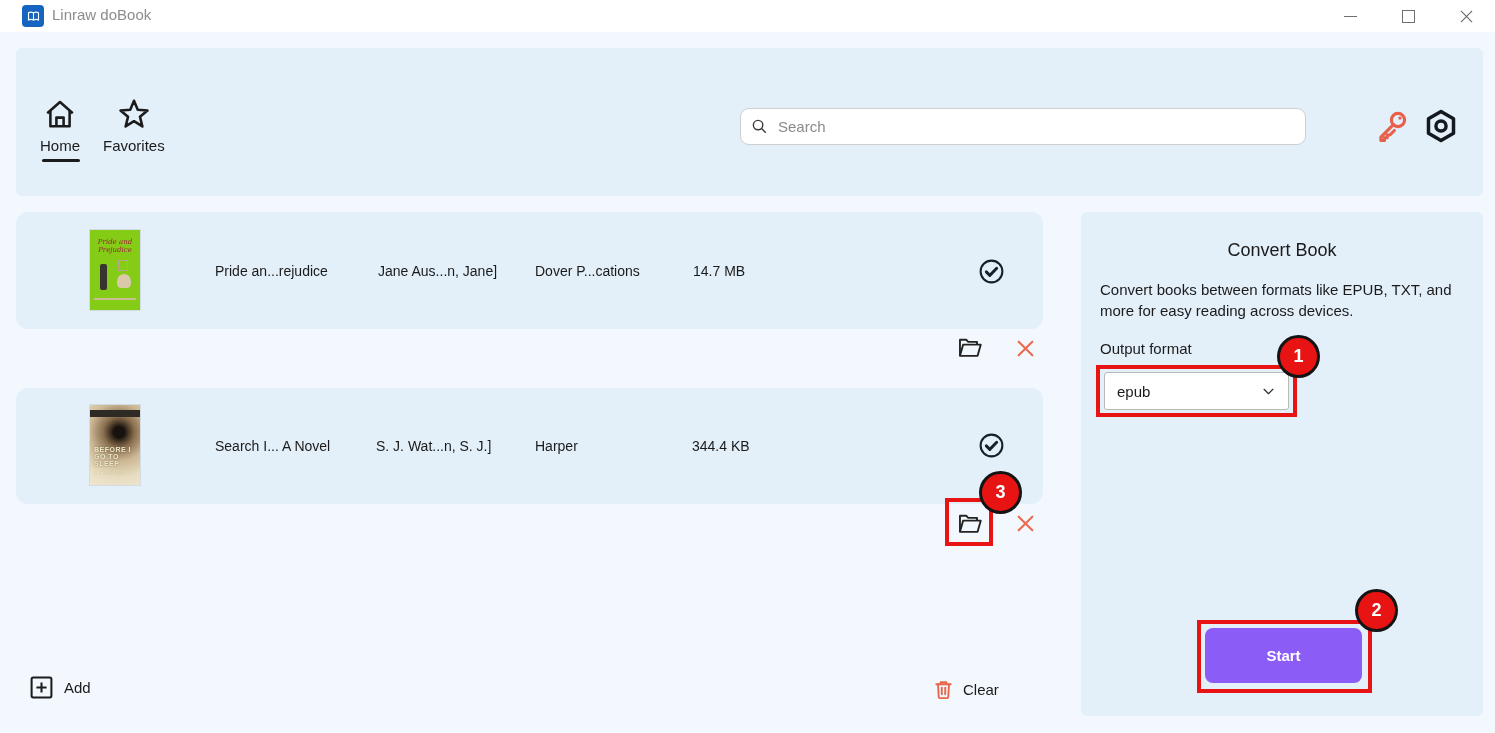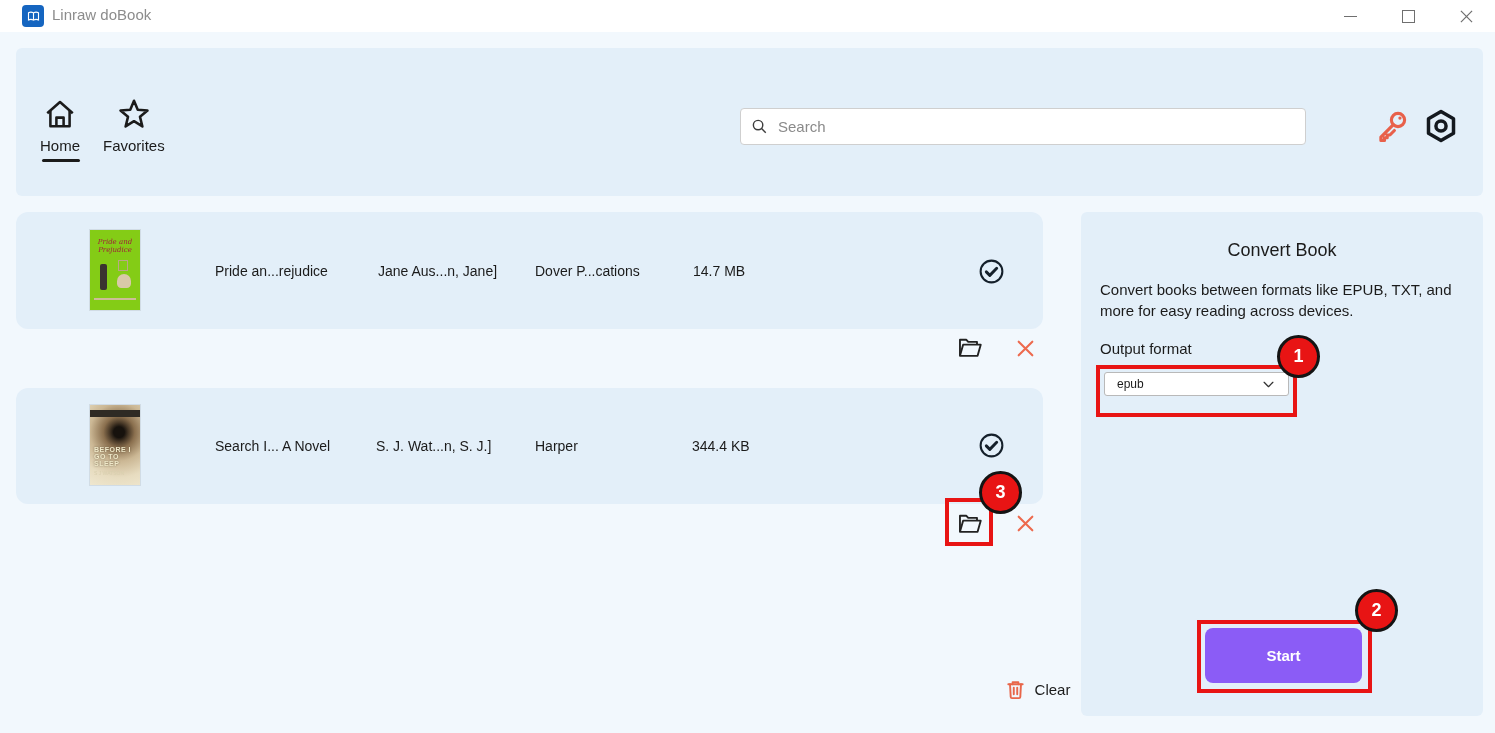--- a/index.html
+++ b/index.html
@@ -14,21 +14,21 @@
   .win-controls{right:0;top:0;height:32px;display:flex;align-items:center;}
   .win-btn{width:58px;height:32px;display:flex;align-items:center;justify-content:center;cursor:default;}
   .min-glyph{width:13px;height:0;border-top:1.5px solid #6f6f6f;}
   .max-glyph{width:11px;height:11px;border:1.2px solid #6f6f6f;}
   
   .header-card{left:16px;top:48px;width:1467px;height:148px;background:#e3eff9;border-radius:6px;}
   .tab{display:flex;flex-direction:column;align-items:center;cursor:pointer;}
   .tab-label{font-size:15px;margin-top:5px;}
   .tab-underline{left:42px;top:159px;width:38px;height:3px;background:#1b1b1b;border-radius:2px;}
   .searchbox{left:740px;top:108px;width:566px;height:37px;background:#ffffff;border:1px solid #cfcfcf;
-             border-radius:4px;display:flex;align-items:center;padding:0 10px;box-sizing:border-box;}
+             border-radius:9px;display:flex;align-items:center;padding:0 10px;box-sizing:border-box;}
   .searchbox input{border:none;outline:none;flex:1;font-size:15px;margin-left:8px;
                    font-family:"Liberation Sans",sans-serif;color:#333;background:transparent;}
   .searchbox input::placeholder{color:#8a8a8a;}
   
   .row-card{left:16px;width:1027px;height:117px;background:#e3eff9;border-radius:12px;}
   .cell{font-size:14px;white-space:nowrap;}
   .cover{width:50px;height:80px;box-shadow:0 0 0 1px rgba(0,0,0,.08);overflow:hidden;}
   .cover1{background:#84cc16;text-align:center;}
   .cover1 .c1-title{font-family:"DejaVu Serif",serif;font-style:italic;font-size:7px;line-height:8px;
                     color:#a0203a;padding-top:8px;}
@@ -46,23 +46,23 @@
   .icon-btn{cursor:pointer;display:flex;align-items:center;justify-content:center;}
   
   .action-label{font-size:15px;color:#1b1b1b;}
   
   .panel{left:1081px;top:212px;width:402px;height:504px;background:#e3eff9;border-radius:6px;}
   .panel-title{left:1081px;top:240px;width:402px;text-align:center;font-size:18px;font-weight:500;}
   .panel-desc{left:1100px;top:279px;width:366px;font-size:15px;line-height:21px;}
   .out-label{left:1100px;top:340px;font-size:15px;}
   .red-frame{border:4px solid #e81414;box-sizing:border-box;}
   .frame-dd{left:1096px;top:365px;width:201px;height:52px;}
-  .dropdown{left:1104px;top:372px;width:185px;height:24px;background:#ffffff;border:1px solid #b9b9b9;
+  .dropdown{left:1104px;top:372px;width:185px;height:38px;background:#ffffff;border:1px solid #b9b9b9;
             border-radius:3px;display:flex;align-items:center;justify-content:space-between;
-            padding:0 12px;box-sizing:border-box;font-size:12px;cursor:pointer;}
+            padding:0 12px;box-sizing:border-box;font-size:15px;cursor:pointer;}
   .frame-start{left:1197px;top:620px;width:175px;height:73px;}
   .start-btn{left:1205px;top:628px;width:157px;height:55px;background:#8b5cf6;border:none;border-radius:8px;
              color:#ffffff;font-size:15px;font-weight:bold;cursor:pointer;font-family:"Liberation Sans",sans-serif;}
   .frame-folder{left:945px;top:498px;width:48px;height:48px;}
   
   .badge{width:37px;height:37px;border-radius:50%;background:#e81414;border:3px solid #141414;
          display:flex;align-items:center;justify-content:center;color:#ffffff;
          font-size:18px;font-weight:bold;}
 </style>
 </head>
@@ -190,21 +190,28 @@
       <path d="M3.4 18.6 L6.1 9 H21.2 L18.5 18.6 Z"></path>
     </svg>
   </div>
   <div class="abs icon-btn" style="left:1013px;top:511px;width:24px;height:24px;">
     <svg width="21" height="21" viewBox="0 0 20 20" stroke="#ed6a4e" stroke-width="2" stroke-linecap="round">
         <path d="M3.5 3.5 L16.5 16.5 M16.5 3.5 L3.5 16.5"></path>
       </svg>
   </div>
   <div class="abs badge" style="left:979px;top:471px;">3</div>
 
-  <div class="abs icon-btn" style="left:992px;top:674px;width:90px;height:30px;justify-content:center;">
+  <div class="abs icon-btn" style="left:28px;top:672px;width:190px;height:30px;justify-content:flex-start;">
+    <svg width="27" height="27" viewBox="0 0 24 24" fill="none" stroke="#1b1b1b" stroke-width="1.8">
+      <rect x="3.2" y="3.2" width="17.6" height="17.6" rx="1.5"></rect>
+      <path d="M12 7.5 V16.5 M7.5 12 H16.5"></path>
+    </svg>
+    <span class="action-label" style="margin-left:9px;">Add</span>
+  </div>
+  <div class="abs icon-btn" style="left:932px;top:674px;width:90px;height:30px;justify-content:flex-start;">
     <svg width="23" height="23" viewBox="0 0 24 24" fill="none" stroke="#e8664a" stroke-width="2" stroke-linecap="round" stroke-linejoin="round">
       <path d="M4.5 6.5 H19.5"></path>
       <path d="M9 6.5 V4.5 H15 V6.5"></path>
       <path d="M6.3 6.5 L7 19.8 A1.3 1.3 0 0 0 8.3 21 H15.7 A1.3 1.3 0 0 0 17 19.8 L17.7 6.5"></path>
       <path d="M10.2 10 V17 M13.8 10 V17"></path>
     </svg>
     <span class="action-label" style="margin-left:8px;">Clear</span>
   </div>
 
   <div class="abs panel"></div>

